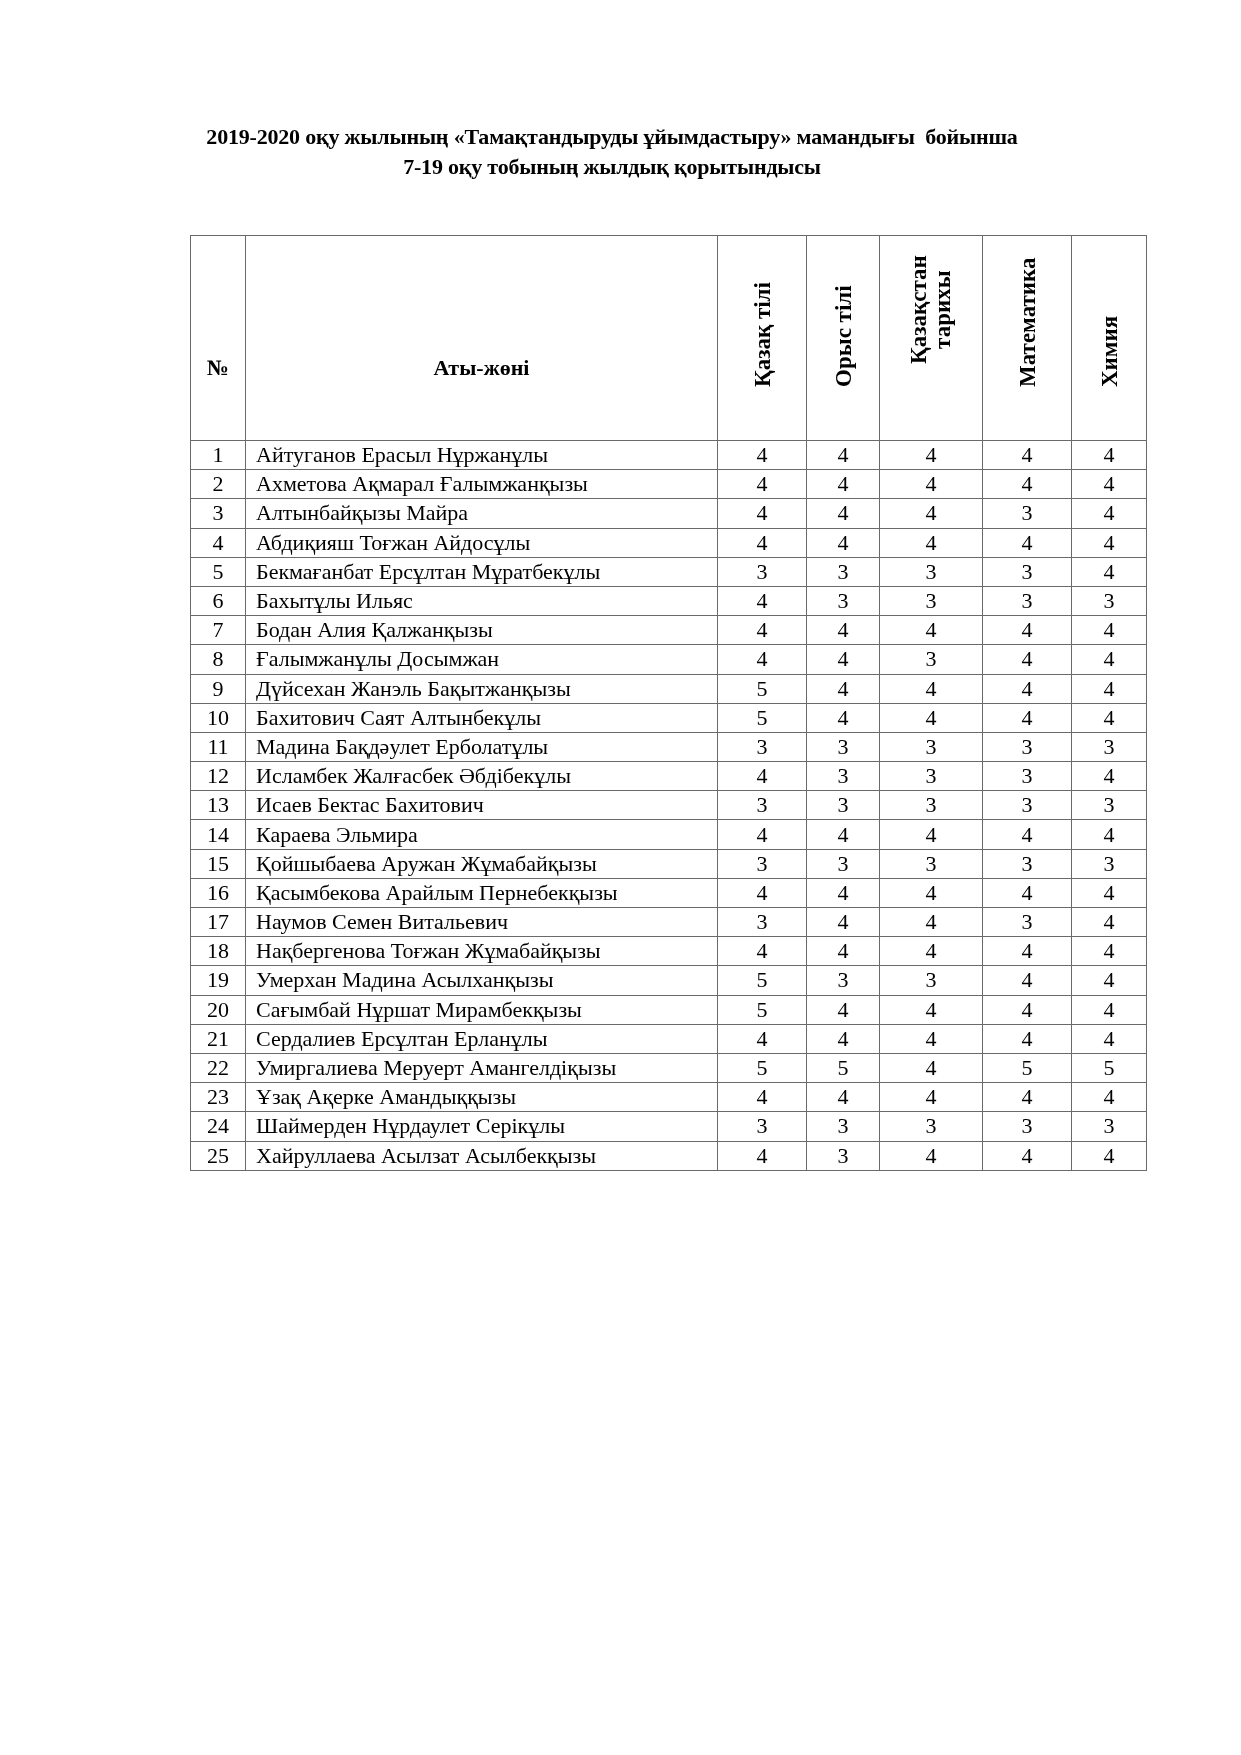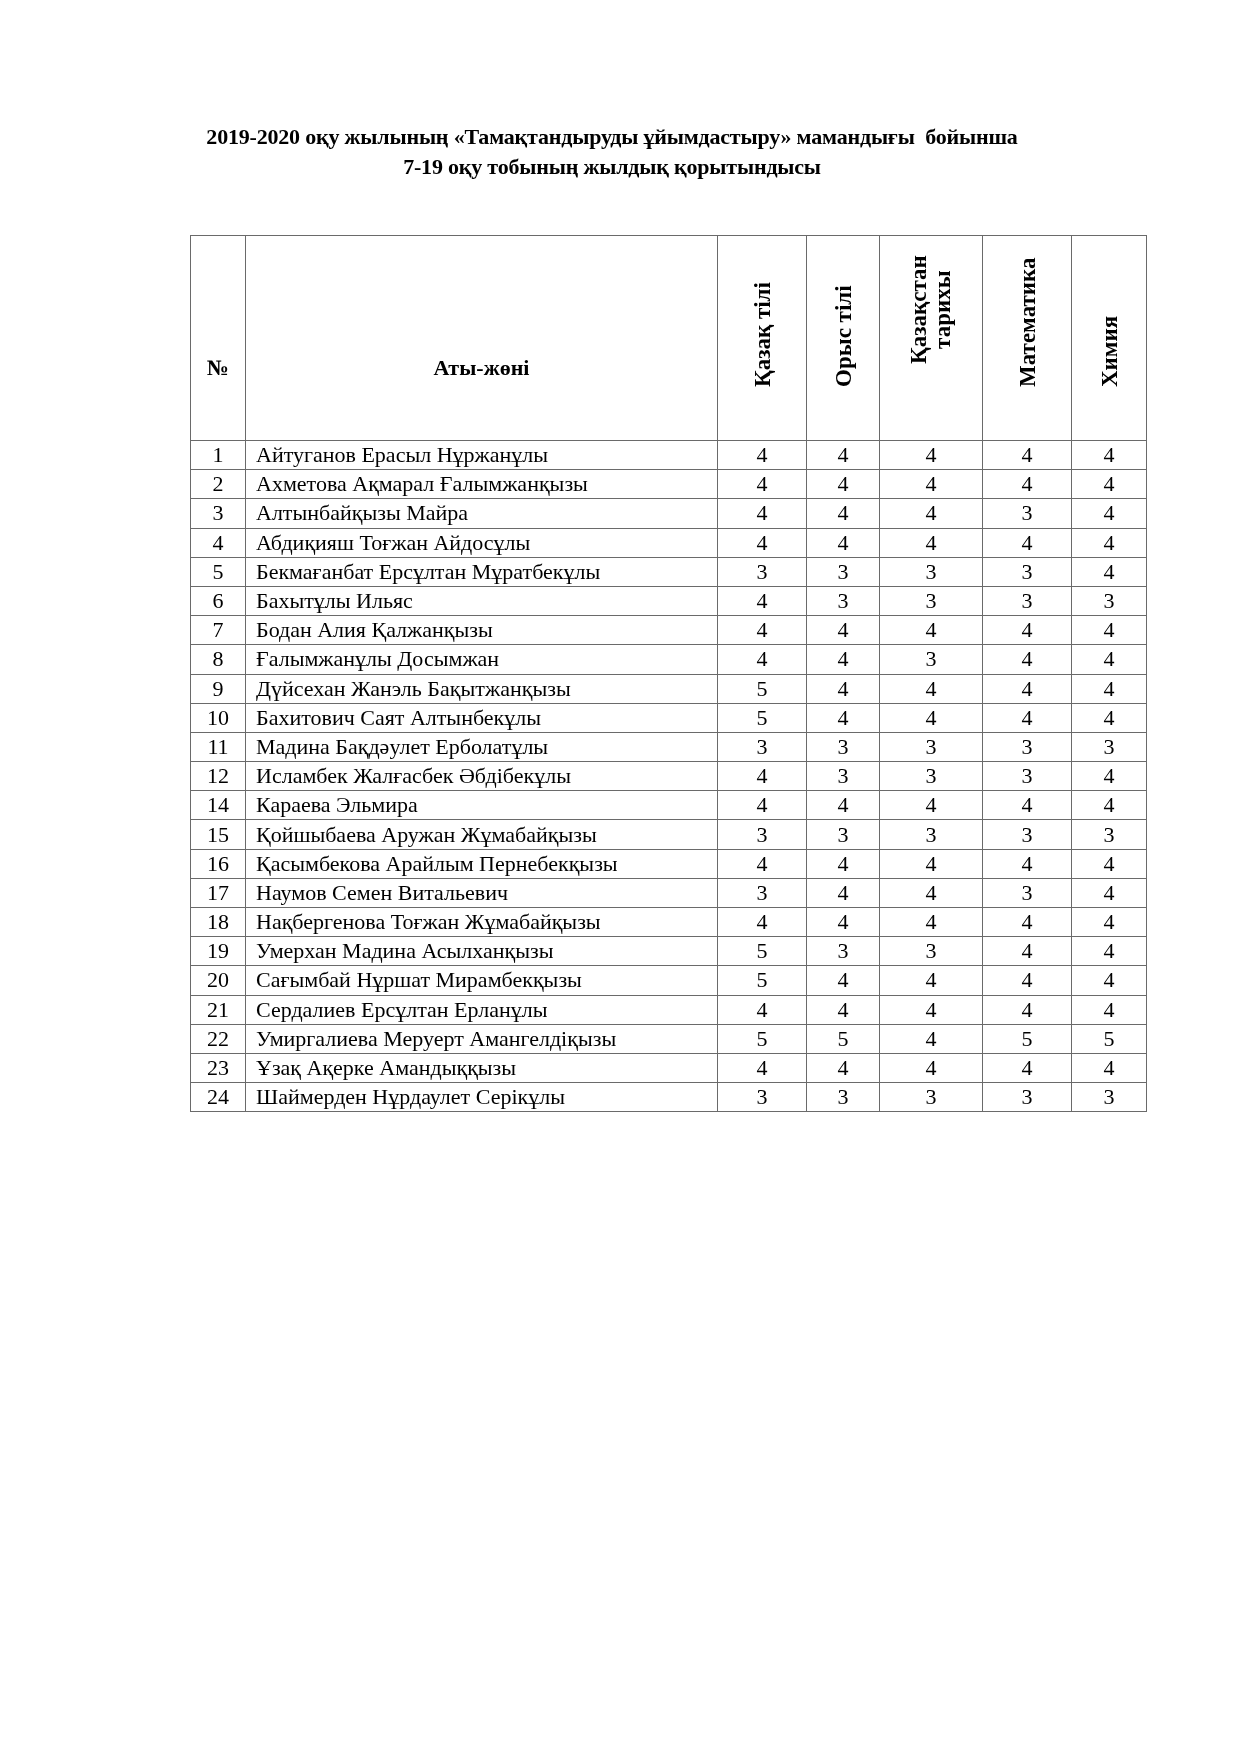--- a/index.html
+++ b/index.html
@@ -168,20 +168,29 @@
       <tr>
         <td class="num">12</td>
         <td class="name">Исламбек Жалғасбек Әбдібекұлы</td>
         <td class="g">4</td>
         <td class="g">3</td>
         <td class="g">3</td>
         <td class="g">3</td>
         <td class="g">4</td>
       </tr>
       <tr>
+        <td class="num">13</td>
+        <td class="name">Исаев Бектас Бахитович</td>
+        <td class="g">3</td>
+        <td class="g">3</td>
+        <td class="g">3</td>
+        <td class="g">3</td>
+        <td class="g">3</td>
+      </tr>
+      <tr>
         <td class="num">14</td>
         <td class="name">Караева Эльмира</td>
         <td class="g">4</td>
         <td class="g">4</td>
         <td class="g">4</td>
         <td class="g">4</td>
         <td class="g">4</td>
       </tr>
       <tr>
         <td class="num">15</td>
@@ -265,15 +274,24 @@
         <td class="g">4</td>
       </tr>
       <tr>
         <td class="num">24</td>
         <td class="name">Шаймерден Нұрдаулет Серікұлы</td>
         <td class="g">3</td>
         <td class="g">3</td>
         <td class="g">3</td>
         <td class="g">3</td>
         <td class="g">3</td>
+      </tr>
+      <tr>
+        <td class="num">25</td>
+        <td class="name">Хайруллаева Асылзат Асылбекқызы</td>
+        <td class="g">4</td>
+        <td class="g">3</td>
+        <td class="g">4</td>
+        <td class="g">4</td>
+        <td class="g">4</td>
       </tr>
     </tbody>
 </table>
 
 </body></html>

